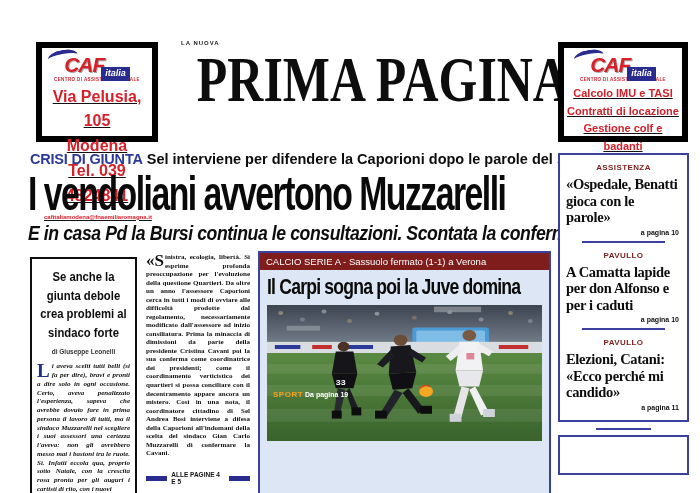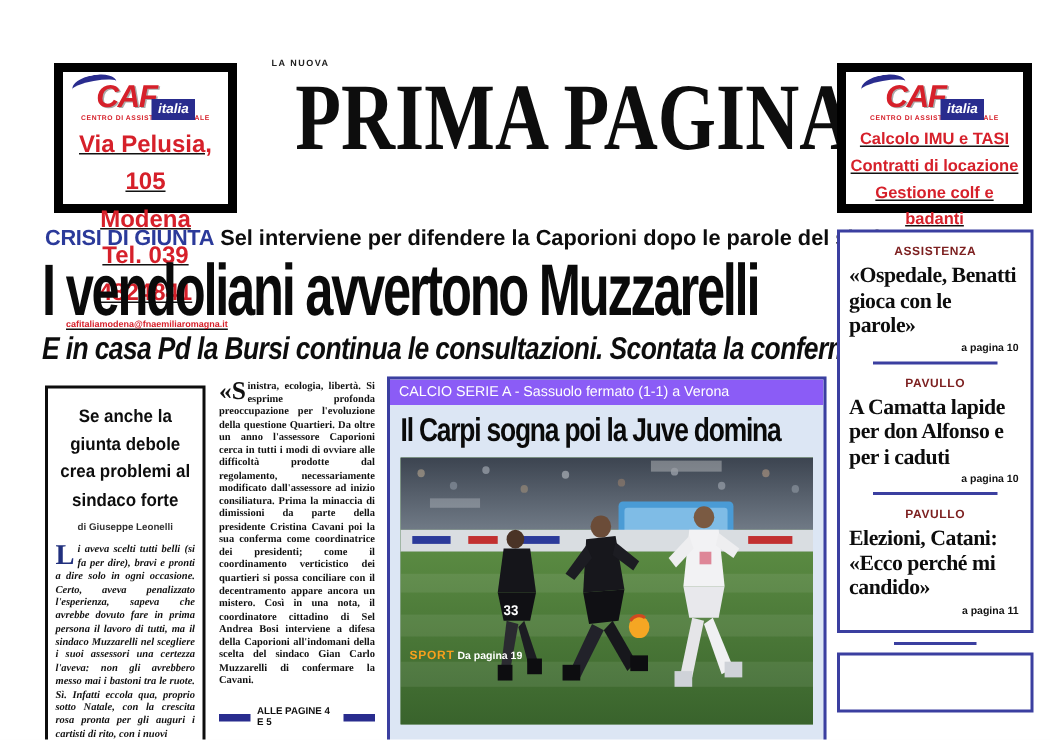--- a/index.html
+++ b/index.html
@@ -62,25 +62,25 @@
   .mid-col { position:absolute; left:146px; top:253px; width:104px; bottom:6px; overflow:hidden; }
   .mid-body { font:bold 7px/1.22 "Liberation Serif", serif; text-align:justify; color:#111; }
   .dropcap-s { float:left; font:bold 17px/0.9 "Liberation Serif", serif; color:#111; padding-right:1px; }
   .continues { position:absolute; bottom:2px; left:0; width:100%; display:flex; align-items:center;
       justify-content:center; gap:4px; font:bold 6.5px "Liberation Sans", sans-serif; color:#111; }
   .cont-bar { height:5px; background:#292c8e; width:24px; }
 
   
   .sport-box { position:absolute; left:258px; top:251px; width:293px; bottom:-4px;
       background:#dce6f4; border:2px solid #3b3fa0; overflow:hidden; }
-  .sport-kicker { background:#8b5cf6; color:#fff; font:9.5px/1 "Liberation Sans", sans-serif; padding:4px 6px 3px; }
+  .sport-kicker { background:#7f1d1d; color:#fff; font:9.5px/1 "Liberation Sans", sans-serif; padding:4px 6px 3px; }
   .sport-headline { display:inline-block; white-space:nowrap; margin:4px 0 3px 7px;
       font:bold 22px "Liberation Sans", sans-serif; letter-spacing:-1px;
       transform:scaleX(0.80); transform-origin:left center; color:#0a0a0a; }
-  .photo { position:absolute; left:7px; right:7px; top:52px; height:178px; background:#3f6b2f;text-align:center; }
+  .photo { position:absolute; left:7px; right:7px; top:52px; height:136px; background:#3f6b2f;text-align:center; }
   .photo svg { display:block; width:100%; height:100%; }
   .photo-label { position:absolute; left:6px; bottom:42px; font:bold 8px "Liberation Sans", sans-serif; }
   .label-sport { color:#f7a01d; letter-spacing:.5px; }
   .label-page { color:#fff; font-weight:bold; font-size:7px; }
 
   
   .sidebar { position:absolute; left:558px; top:150px; width:131px; }
   .sidebar-header { background:#3b3fa0; color:#fff; text-align:center;
       font:bold 12.5px/20px "Liberation Sans", sans-serif; letter-spacing:.2px; }
   .sidebar-box { border:2px solid #3b3fa0; background:#fff; margin-top:3px; padding:8px 6px 4px; }

